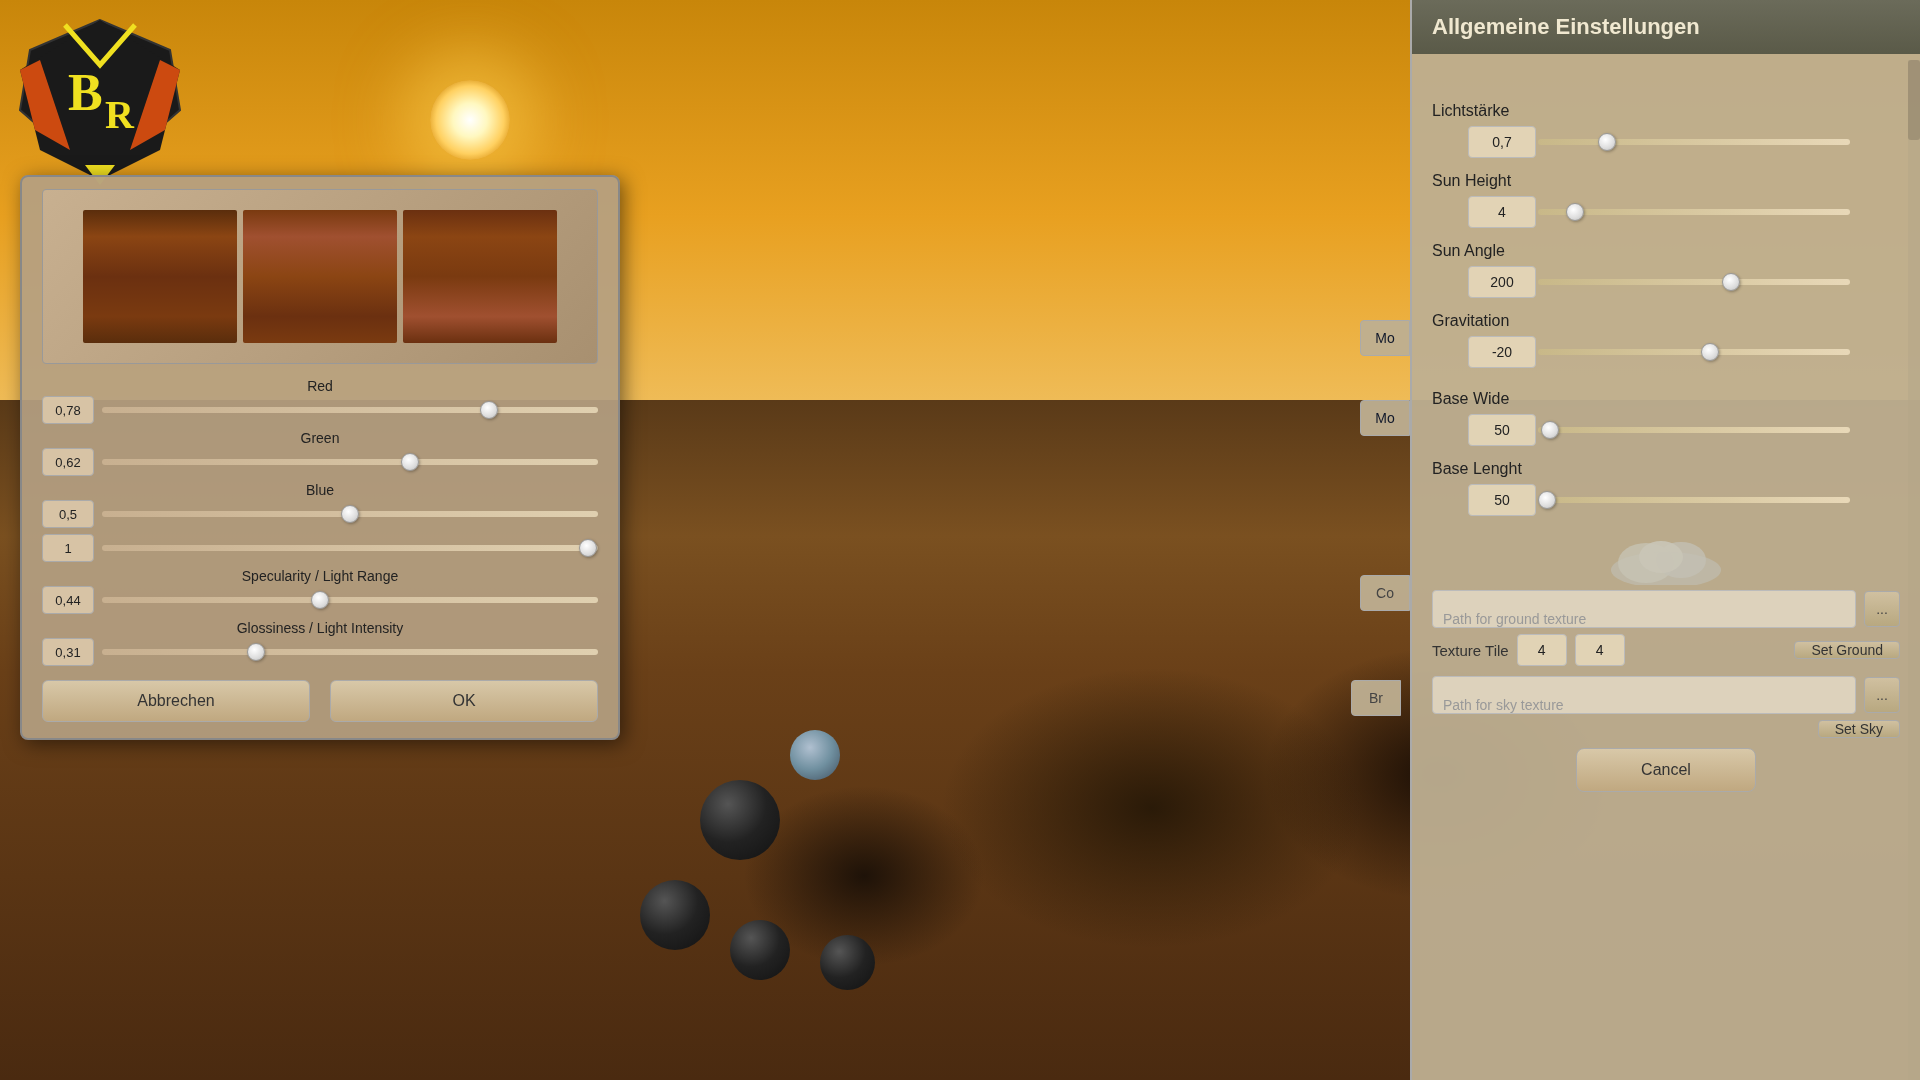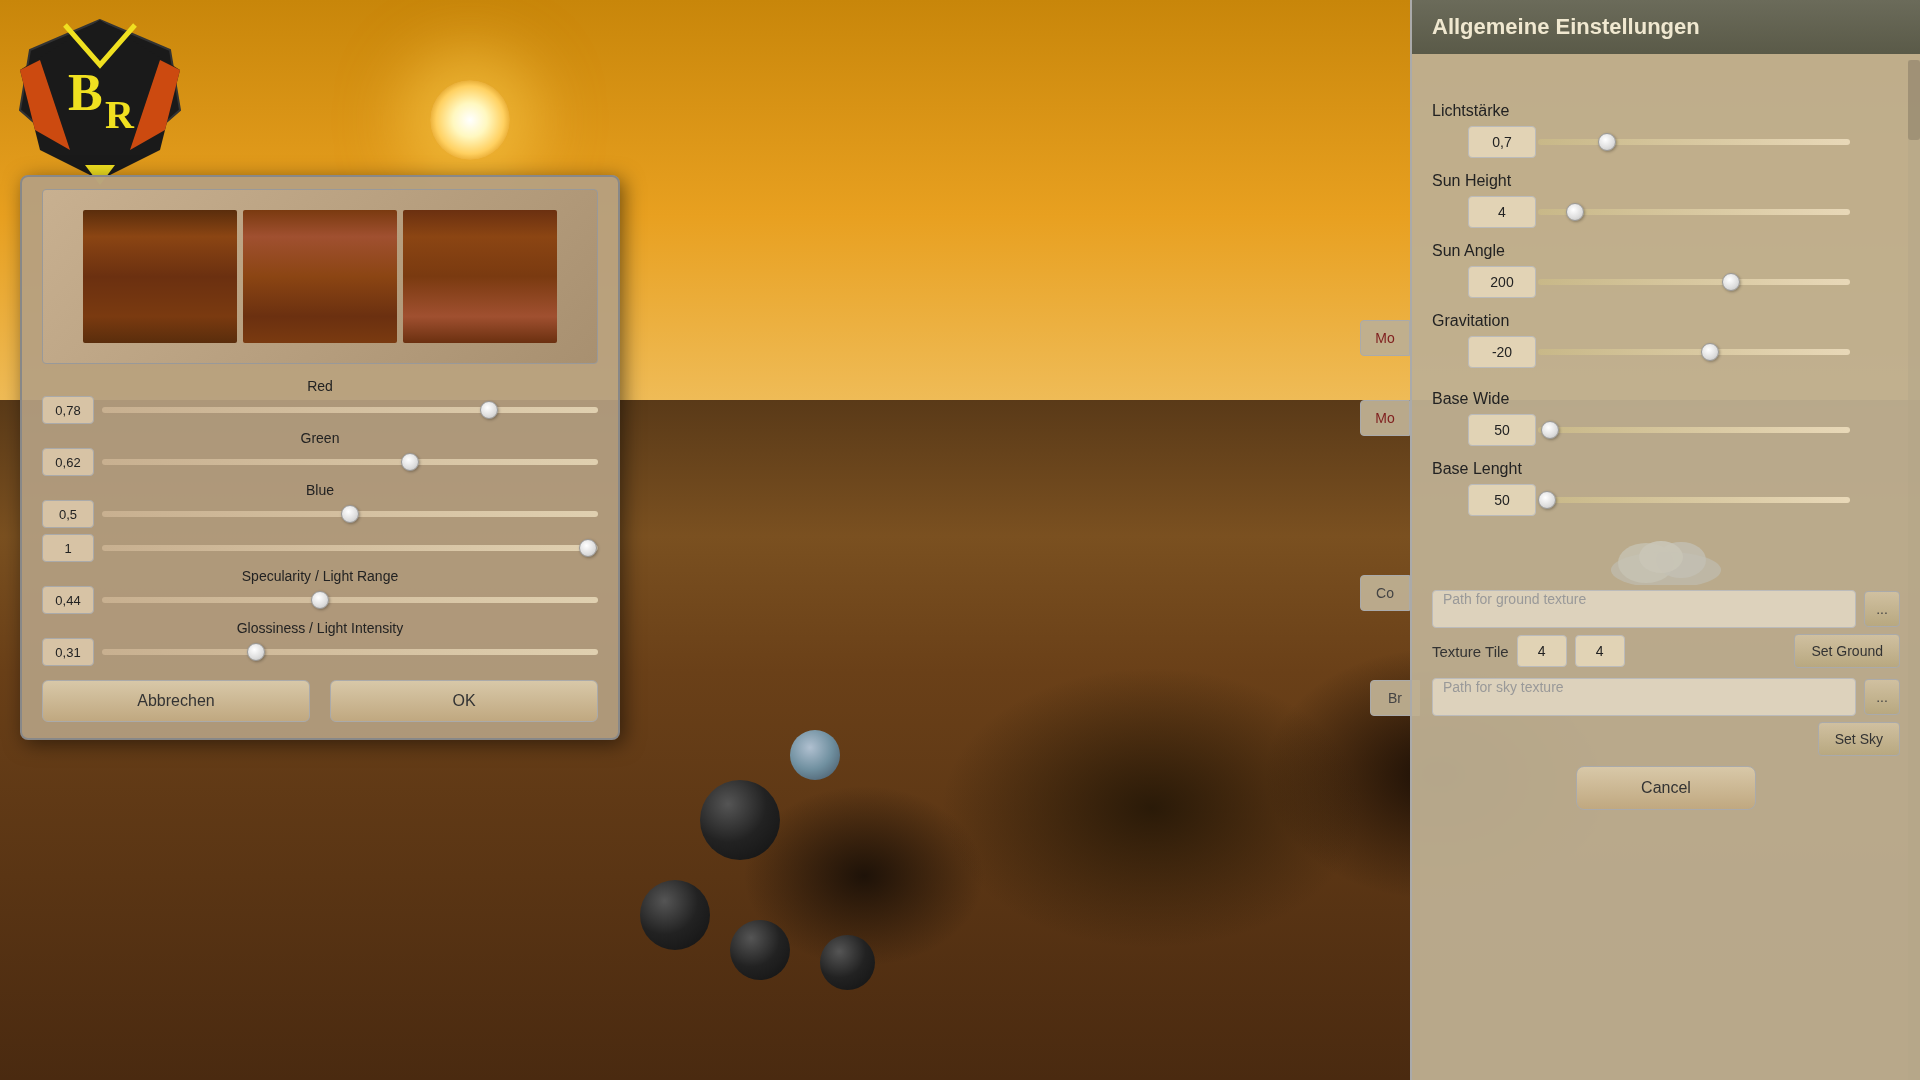--- a/index.html
+++ b/index.html
@@ -321,21 +321,21 @@
     .texture-input {
       flex: 1;
       height: 38px;
       background: rgba(230,220,200,0.8);
       border: 1px solid #bbb;
       border-radius: 4px;
       padding: 0 10px;
       font-size: 14px;
       color: #888;
       display: flex;
-      align-items: flex-start;
+      align-items: flex-end;
     }
 
     .texture-browse-btn {
       width: 36px;
       height: 36px;
       background: linear-gradient(180deg, #d0c0a0 0%, #b8a880 100%);
       border: 1px solid #aaa;
       border-radius: 4px;
       display: flex;
       align-items: center;
@@ -365,21 +365,21 @@
       border: 1px solid #bbb;
       border-radius: 4px;
       display: flex;
       align-items: center;
       justify-content: center;
       font-size: 14px;
       color: #222;
     }
 
     .set-btn {
-      height: 34px;
+      height: 18px;
       padding: 0 16px;
       background: linear-gradient(180deg, #d0c0a0 0%, #b8a880 100%);
       border: 1px solid #aaa;
       border-radius: 4px;
       font-size: 14px;
       color: #333;
       cursor: pointer;
       display: flex;
       align-items: center;
       justify-content: center;
@@ -426,21 +426,21 @@
       right: 510px;
       width: 50px;
       height: 36px;
       background: rgba(190,175,145,0.95);
       border: 1px solid #aaa;
       border-radius: 4px 0 0 4px;
       display: flex;
       align-items: center;
       justify-content: center;
       font-size: 14px;
-      color: #7f1d1d;
+      color: #0f172a;
       cursor: pointer;
       z-index: 19;
     }
 
     
     .co-btn {
       position: absolute;
       right: 510px;
       width: 50px;
       height: 36px;
@@ -451,21 +451,21 @@
       align-items: center;
       justify-content: center;
       font-size: 14px;
       color: #444;
       cursor: pointer;
       z-index: 19;
     }
     
     .br-btn {
       position: absolute;
-      right: 500px;
+      right: 519px;
       width: 50px;
       height: 36px;
       background: rgba(190,175,145,0.95);
       border: 1px solid #aaa;
       border-radius: 4px 0 0 4px;
       display: flex;
       align-items: center;
       justify-content: center;
       font-size: 14px;
       color: #444;

